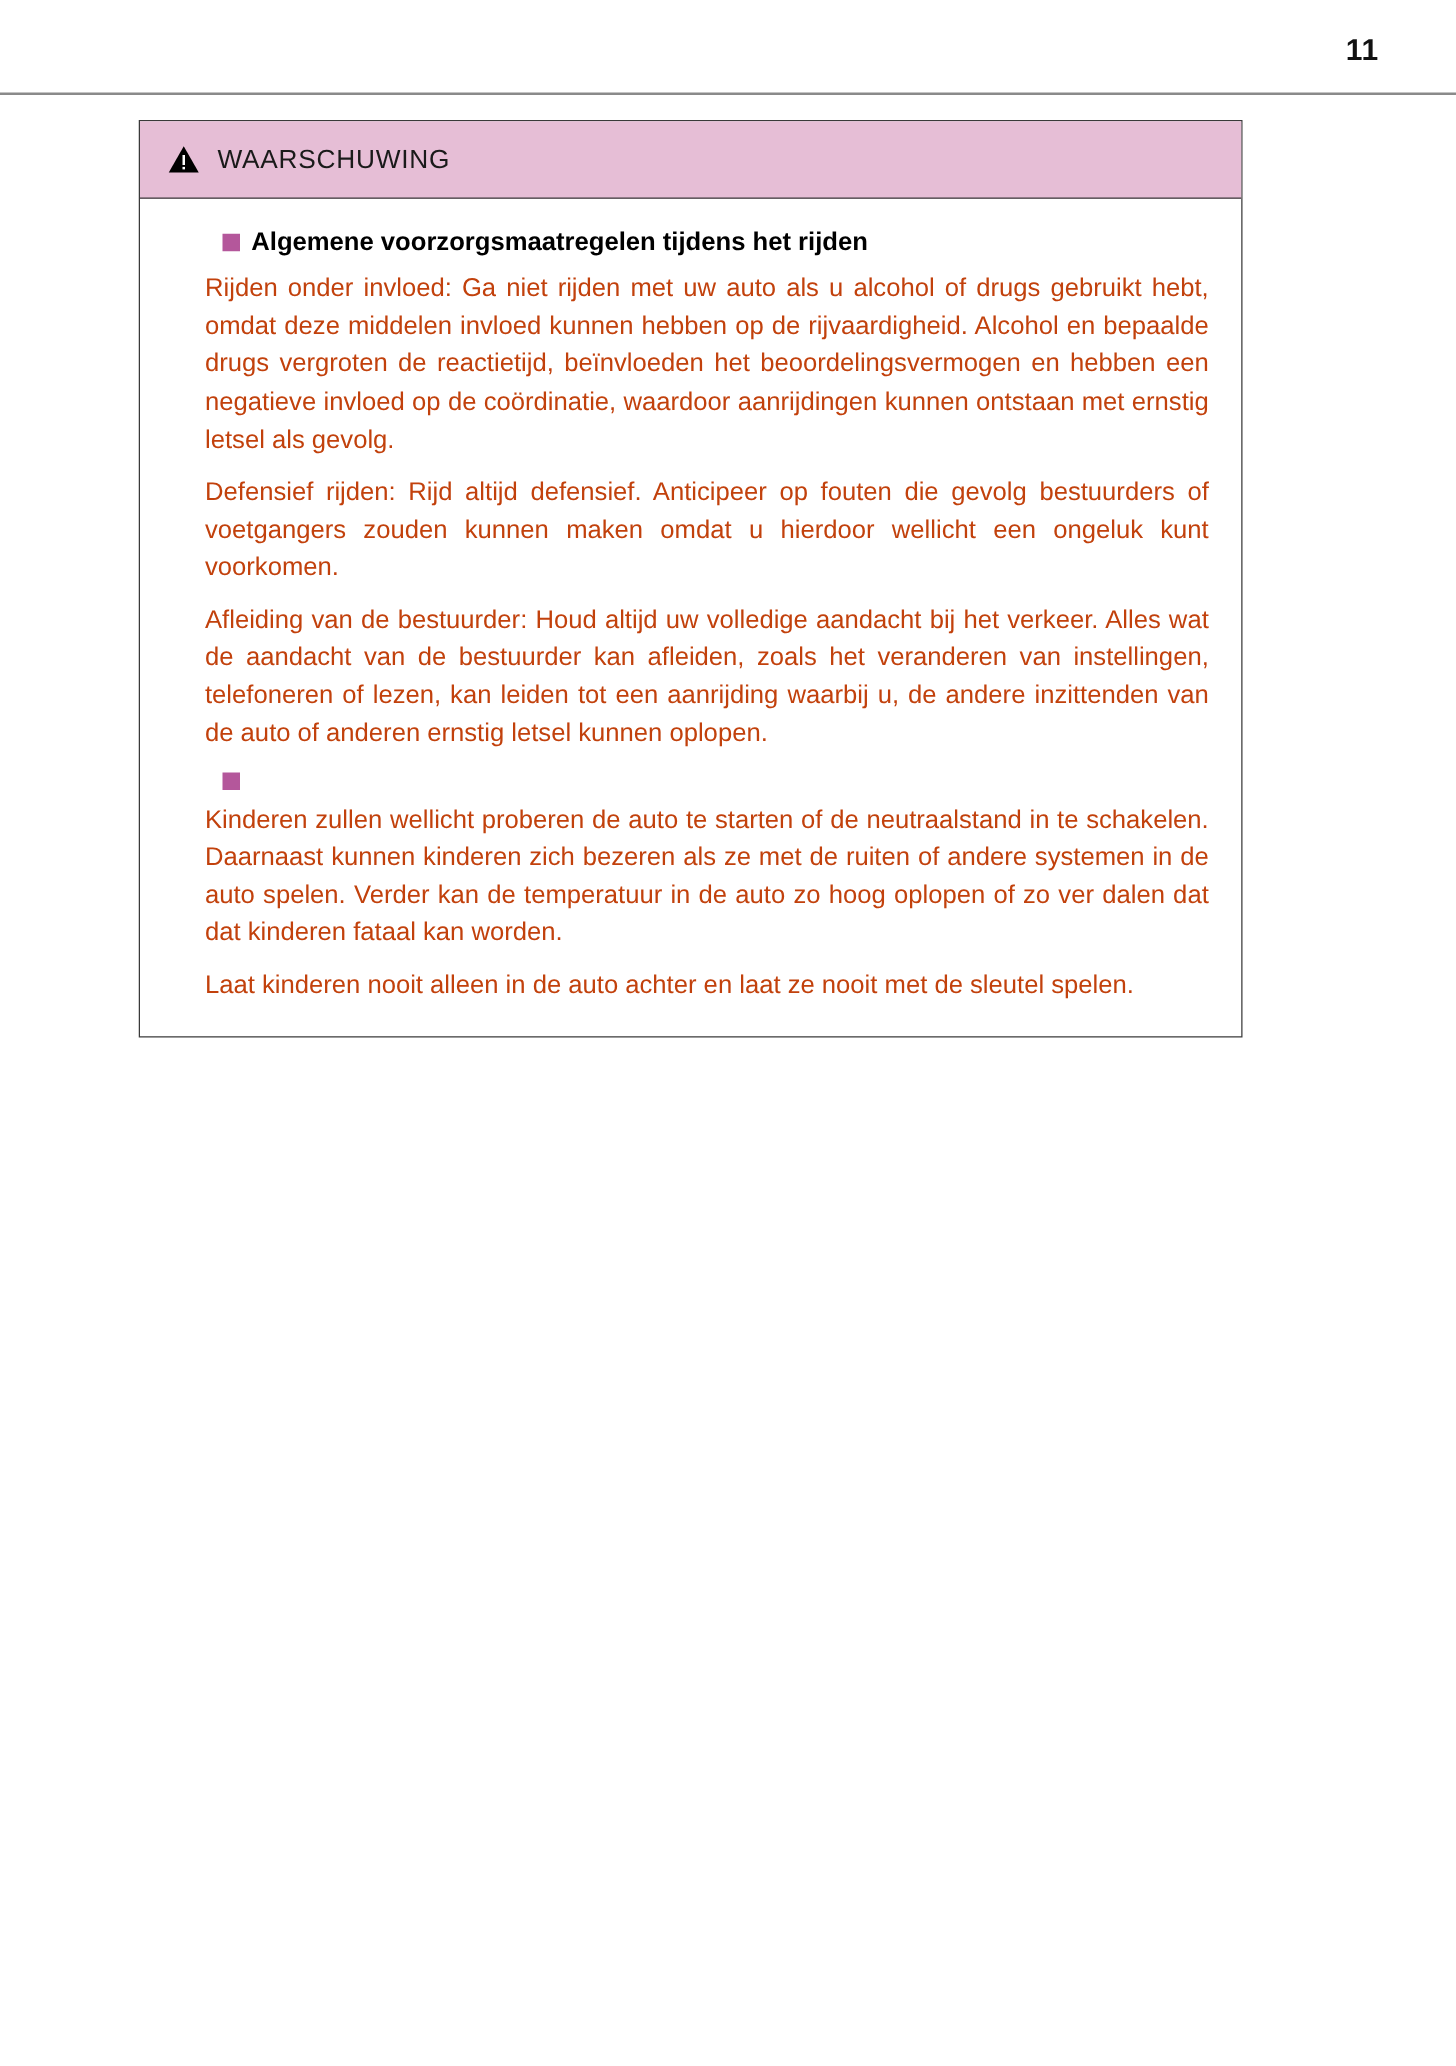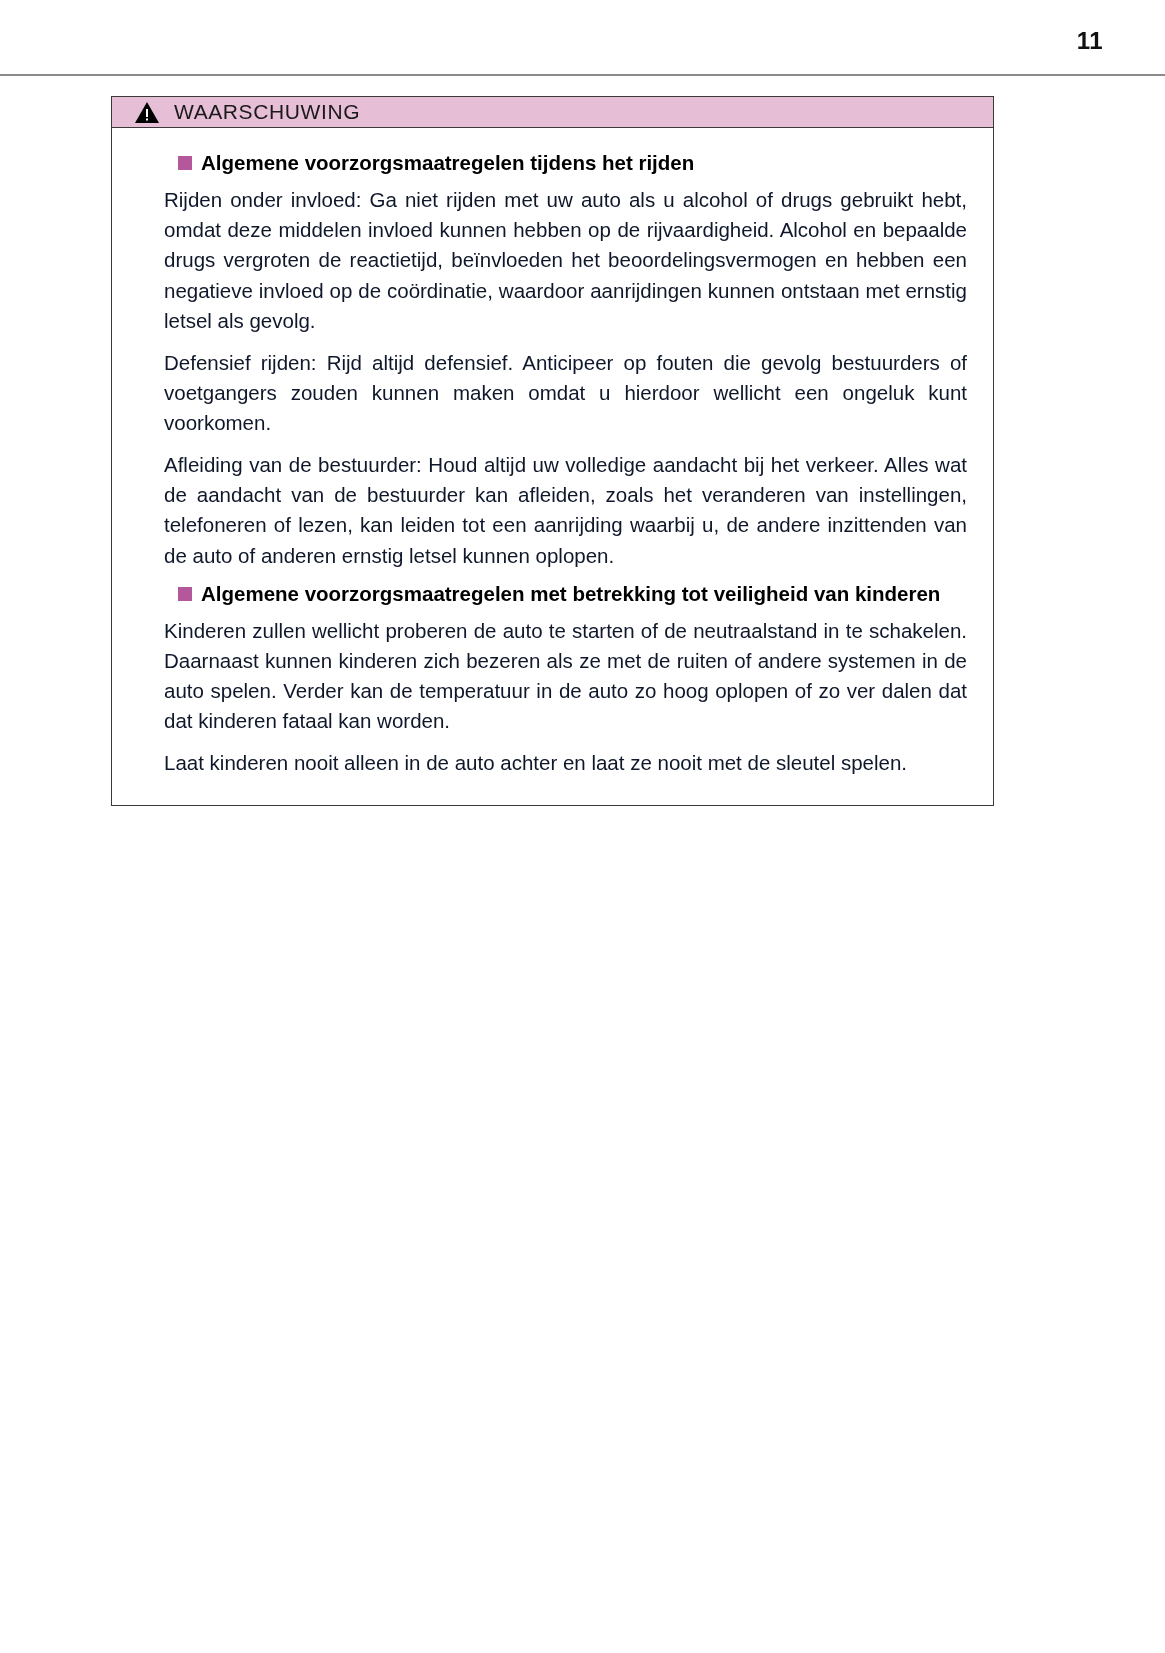--- a/index.html
+++ b/index.html
@@ -42,21 +42,21 @@
     top: 96px;
     left: 111px;
     width: 883px;
     border: 1px solid #3a3a3a;
     box-sizing: border-box;
     background: #ffffff;
   }
   .warning-header {
     background: #e6bed6;
     border-bottom: 1px solid #3a3a3a;
-    height: 31px;
+    height: 62px;
     display: flex;
     align-items: center;
     padding-left: 22px;
     box-sizing: border-box;
   }
   .warn-triangle {
     width: 26px;
     height: 23px;
     position: relative;
     margin-right: 14px;
@@ -89,21 +89,21 @@
     font-size: 20.5px;
     font-weight: bold;
     line-height: 1.28;
     color: #000;
   }
   .para {
     font-size: 20.5px;
     line-height: 1.47;
     text-align: justify;
     margin: 0 0 12px 30px;
-    color: #0f172a;
+    color: #c2410c;
     hyphens: manual;
   }
   .para:last-child { margin-bottom: 0; }
   .section-block { margin-bottom: 10px; }
   .section-block:last-child { margin-bottom: 0; }
 </style>
 </head>
 <body>
 
 <div class="page">
@@ -132,21 +132,20 @@
           <span class="section-head-text">Algemene voorzorgsmaatregelen tijdens het rijden</span>
         </div>
         <p class="para">Rijden onder invloed: Ga niet rijden met uw auto als u alcohol of drugs gebruikt hebt, omdat deze middelen invloed kunnen hebben op de rijvaardigheid. Alcohol en bepaalde drugs vergroten de reactietijd, beïnvloeden het beoordelingsvermogen en hebben een negatieve invloed op de coördinatie, waardoor aanrijdingen kunnen ontstaan met ernstig letsel als gevolg.</p>
         <p class="para">Defensief rijden: Rijd altijd defensief. Anticipeer op fouten die gevolg bestuurders of voetgangers zouden kunnen maken omdat u hierdoor wellicht een ongeluk kunt voorkomen.</p>
         <p class="para">Afleiding van de bestuurder: Houd altijd uw volledige aandacht bij het verkeer. Alles wat de aandacht van de bestuurder kan afleiden, zoals het veranderen van instellingen, telefoneren of lezen, kan leiden tot een aanrijding waarbij u, de andere inzittenden van de auto of anderen ernstig letsel kunnen oplopen.</p>
       </div>
 
       <div class="section-block">
         <div class="section-head">
           <span class="bullet-sq"></span>
-          <span class="section-head-text">Algemene voorzorgsmaatregelen met betrekking tot veiligheid van kinderen</span>
         </div>
         <p class="para">Kinderen zullen wellicht proberen de auto te starten of de neutraalstand in te schakelen. Daarnaast kunnen kinderen zich bezeren als ze met de ruiten of andere systemen in de auto spelen. Verder kan de temperatuur in de auto zo hoog oplopen of zo ver dalen dat dat kinderen fataal kan worden.</p>
         <p class="para">Laat kinderen nooit alleen in de auto achter en laat ze nooit met de sleutel spelen.</p>
       </div>
 
     </div>
   </div>
 
 </div>
 

